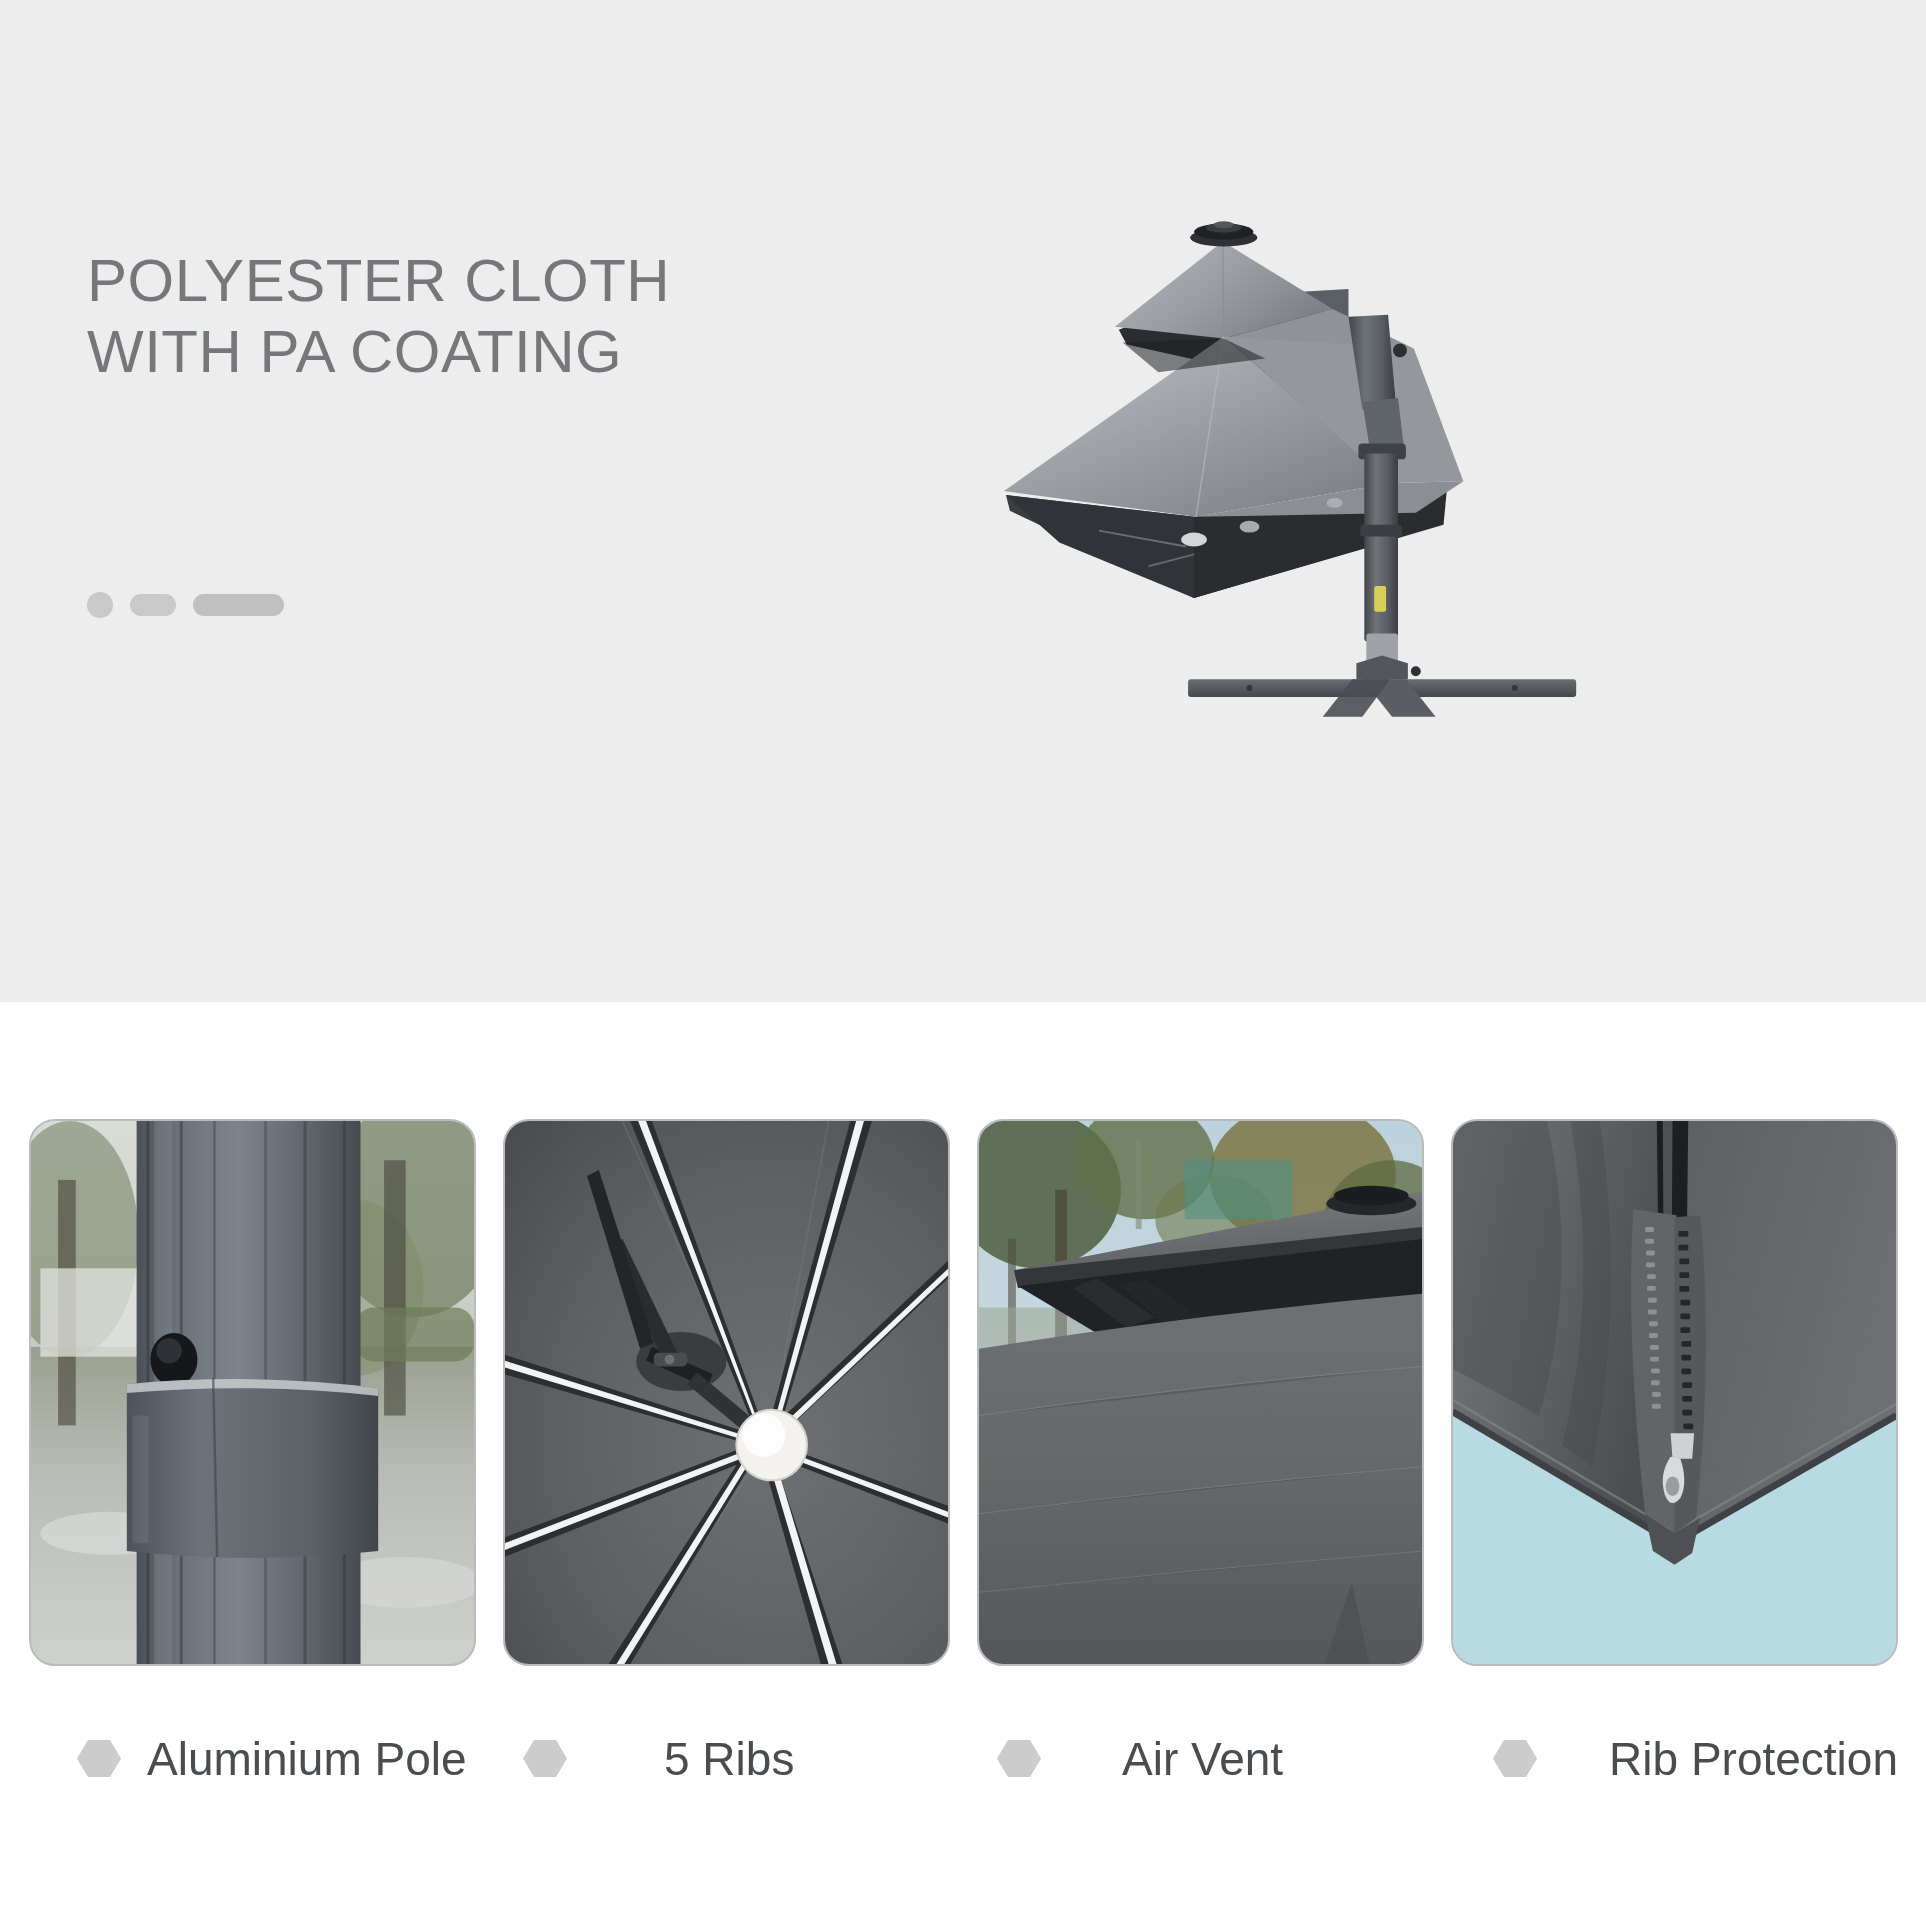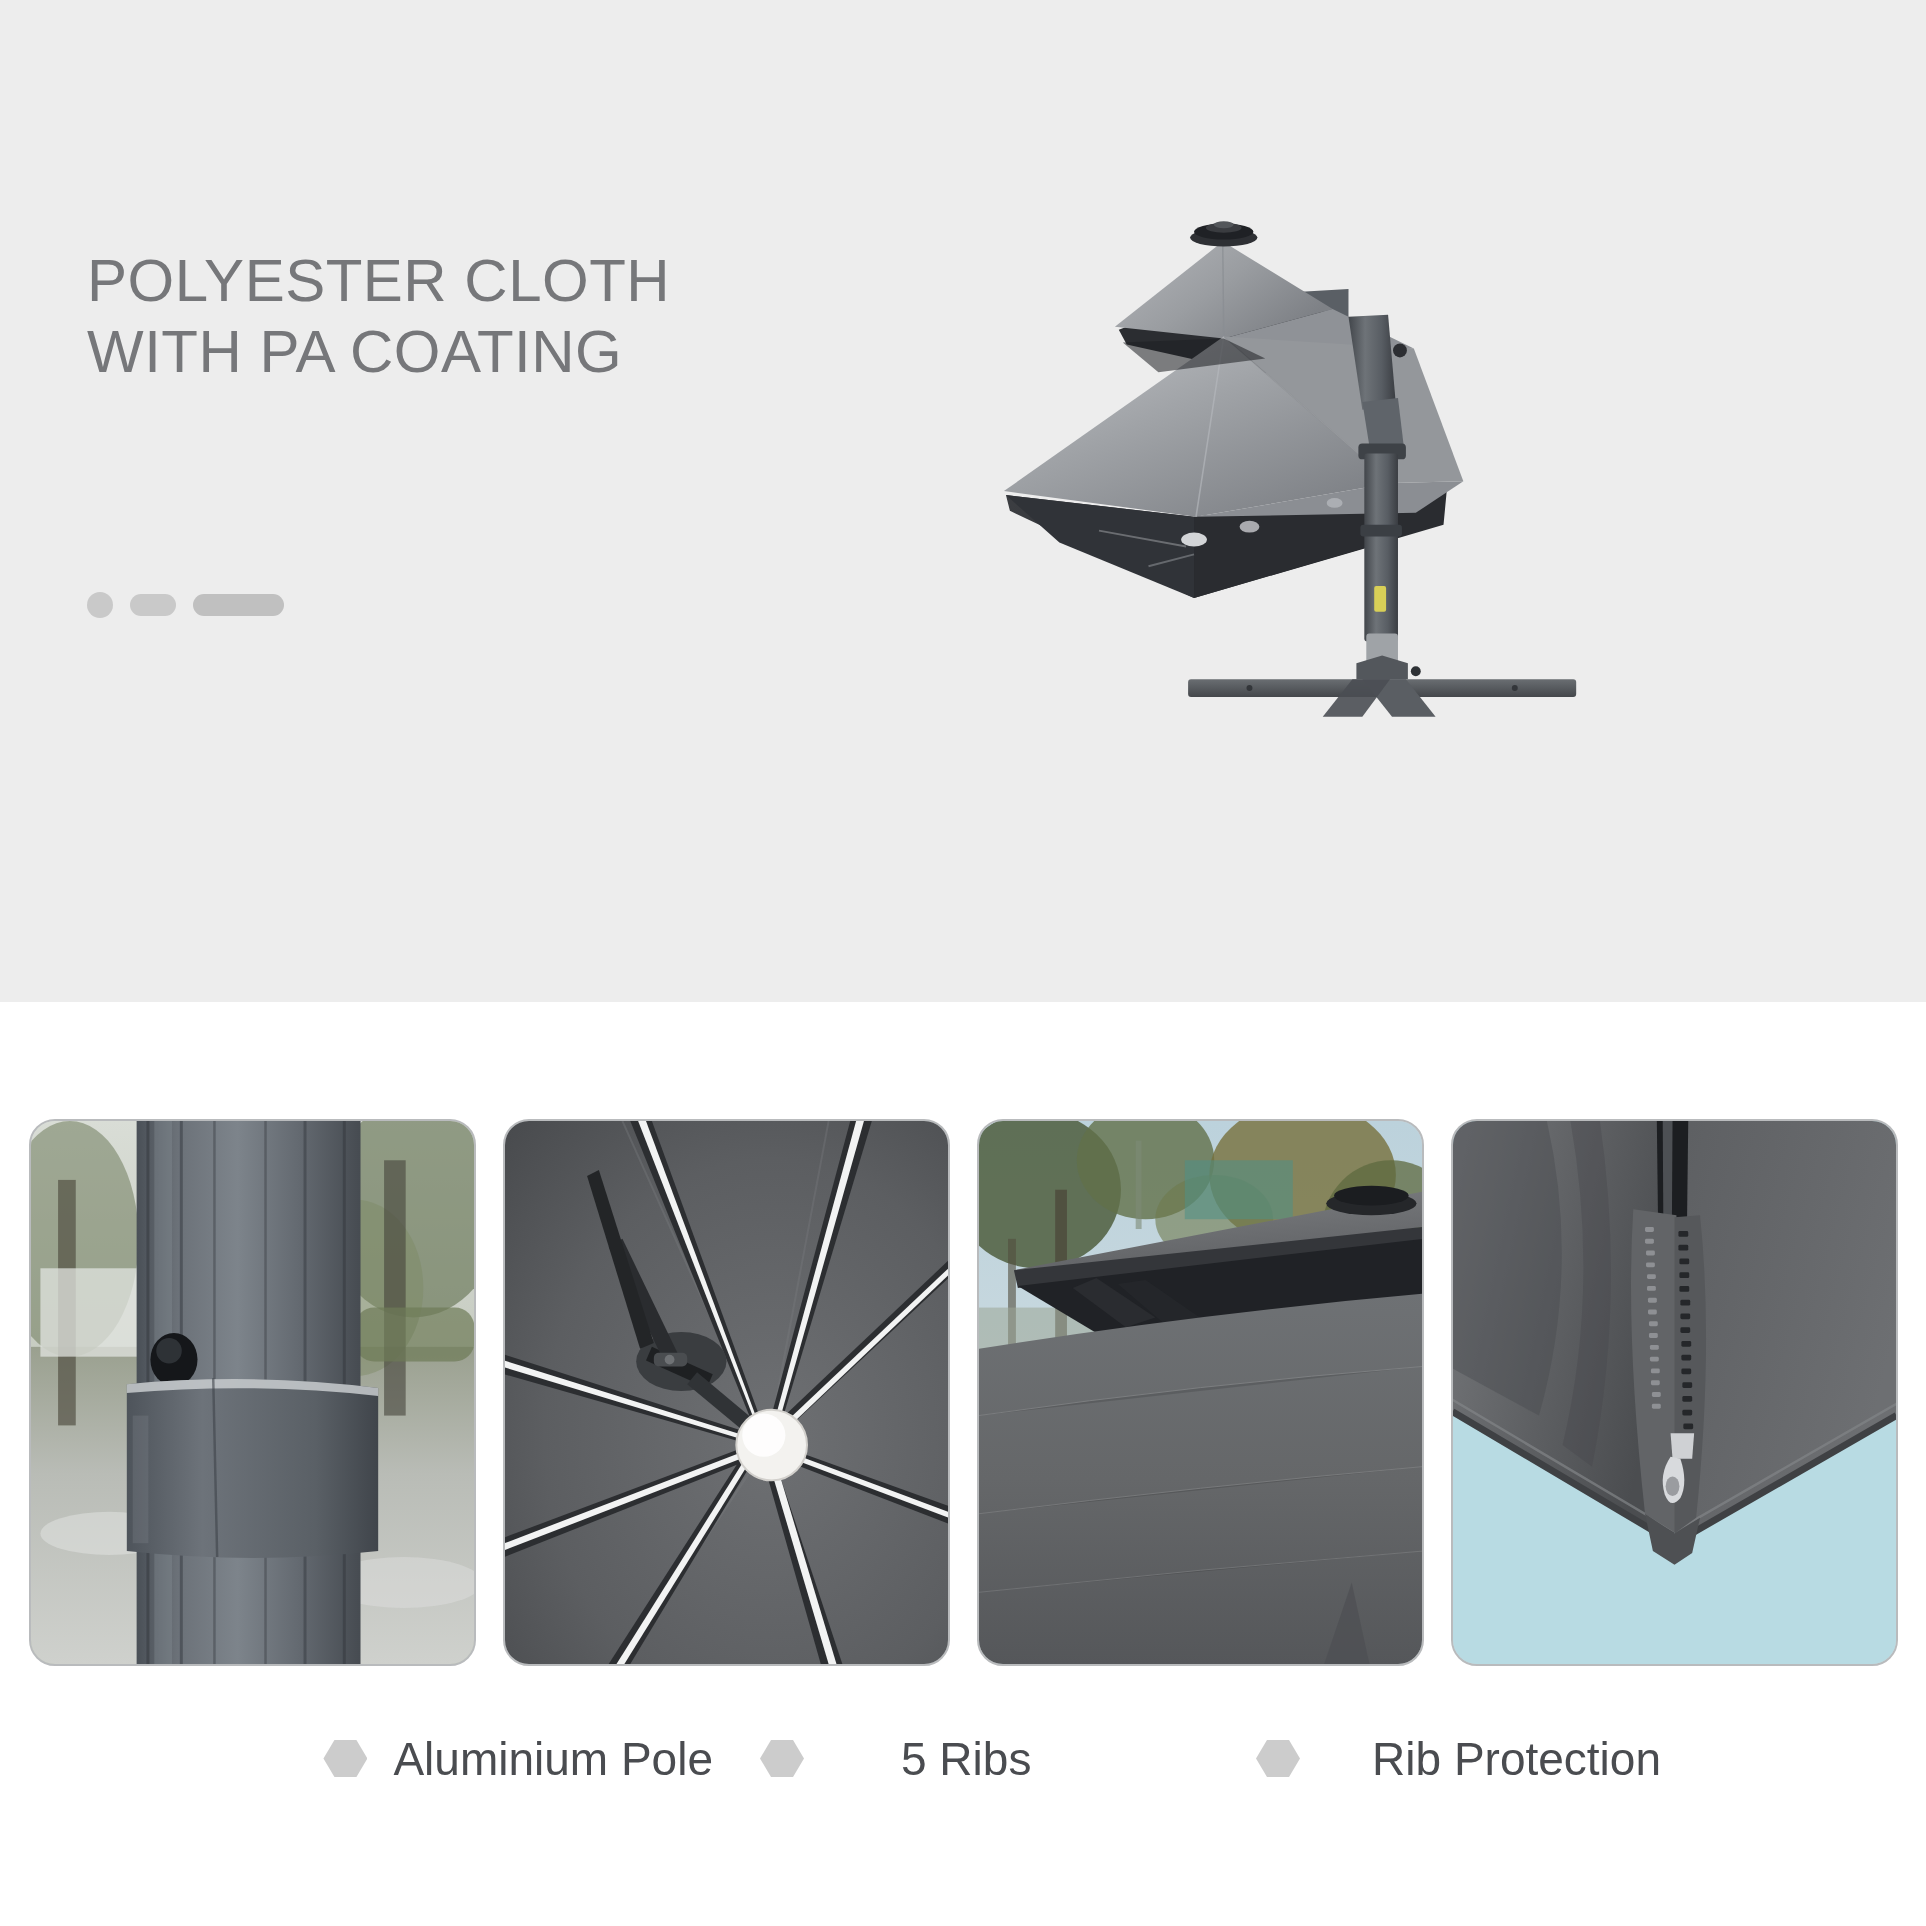--- a/index.html
+++ b/index.html
@@ -74,21 +74,21 @@
     width: 44px; height: 40px; flex: 0 0 auto;
     background: #cccccc;
     clip-path: polygon(25% 4%, 75% 4%, 100% 50%, 75% 96%, 25% 96%, 0% 50%);
   }
   .caption-label {
     font-size: 46px;
     color: #4a4c50;
     font-weight: 400;
     white-space: nowrap;
   }
-  .cap-1 { justify-content: flex-end; padding-left: 48px; }
+  .cap-1 { justify-content: flex-start; padding-left: 48px; }
   .cap-2 { justify-content: flex-start; padding-left: 20px; }
   .cap-2 .caption-label { margin-left: 71px; }
   .cap-3 { justify-content: flex-start; padding-left: 20px; }
   .cap-3 .caption-label { margin-left: 55px; }
   .cap-4 { justify-content: space-between; padding-left: 42px; }
   .cap-4 .caption-label { margin-left: 26px; }
 </style>
 </head>
 <body>
 
@@ -476,20 +476,24 @@
     <div class="caption cap-1">
       <span class="hexagon"></span>
       <span class="caption-label">Aluminium Pole</span>
     </div>
 
     <div class="caption cap-2">
       <span class="hexagon"></span>
       <span class="caption-label">5 Ribs</span>
     </div>
 
+    <div class="caption cap-3">
+      <span class="hexagon"></span>
+      <span class="caption-label">Air Vent</span>
+    </div>
 
     <div class="caption cap-4">
       <span class="hexagon"></span>
       <span class="caption-label">Rib Protection</span>
     </div>
   </section>
 
 </div>
 
 

